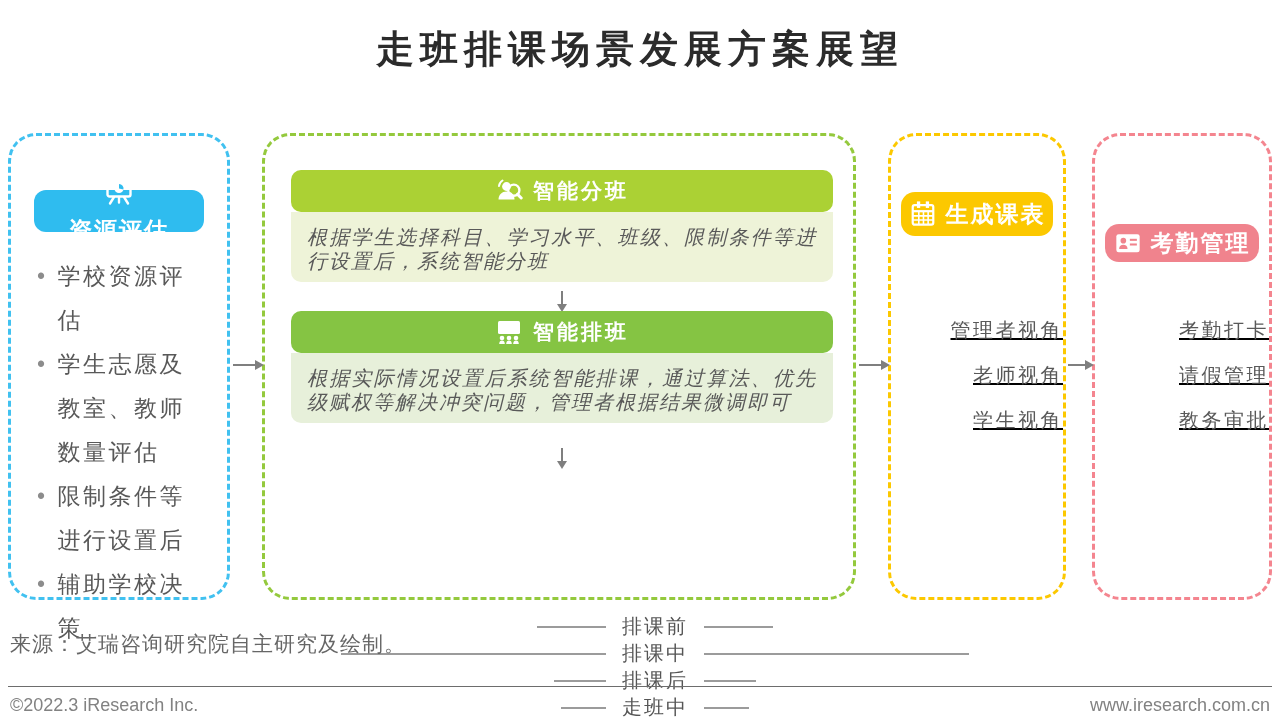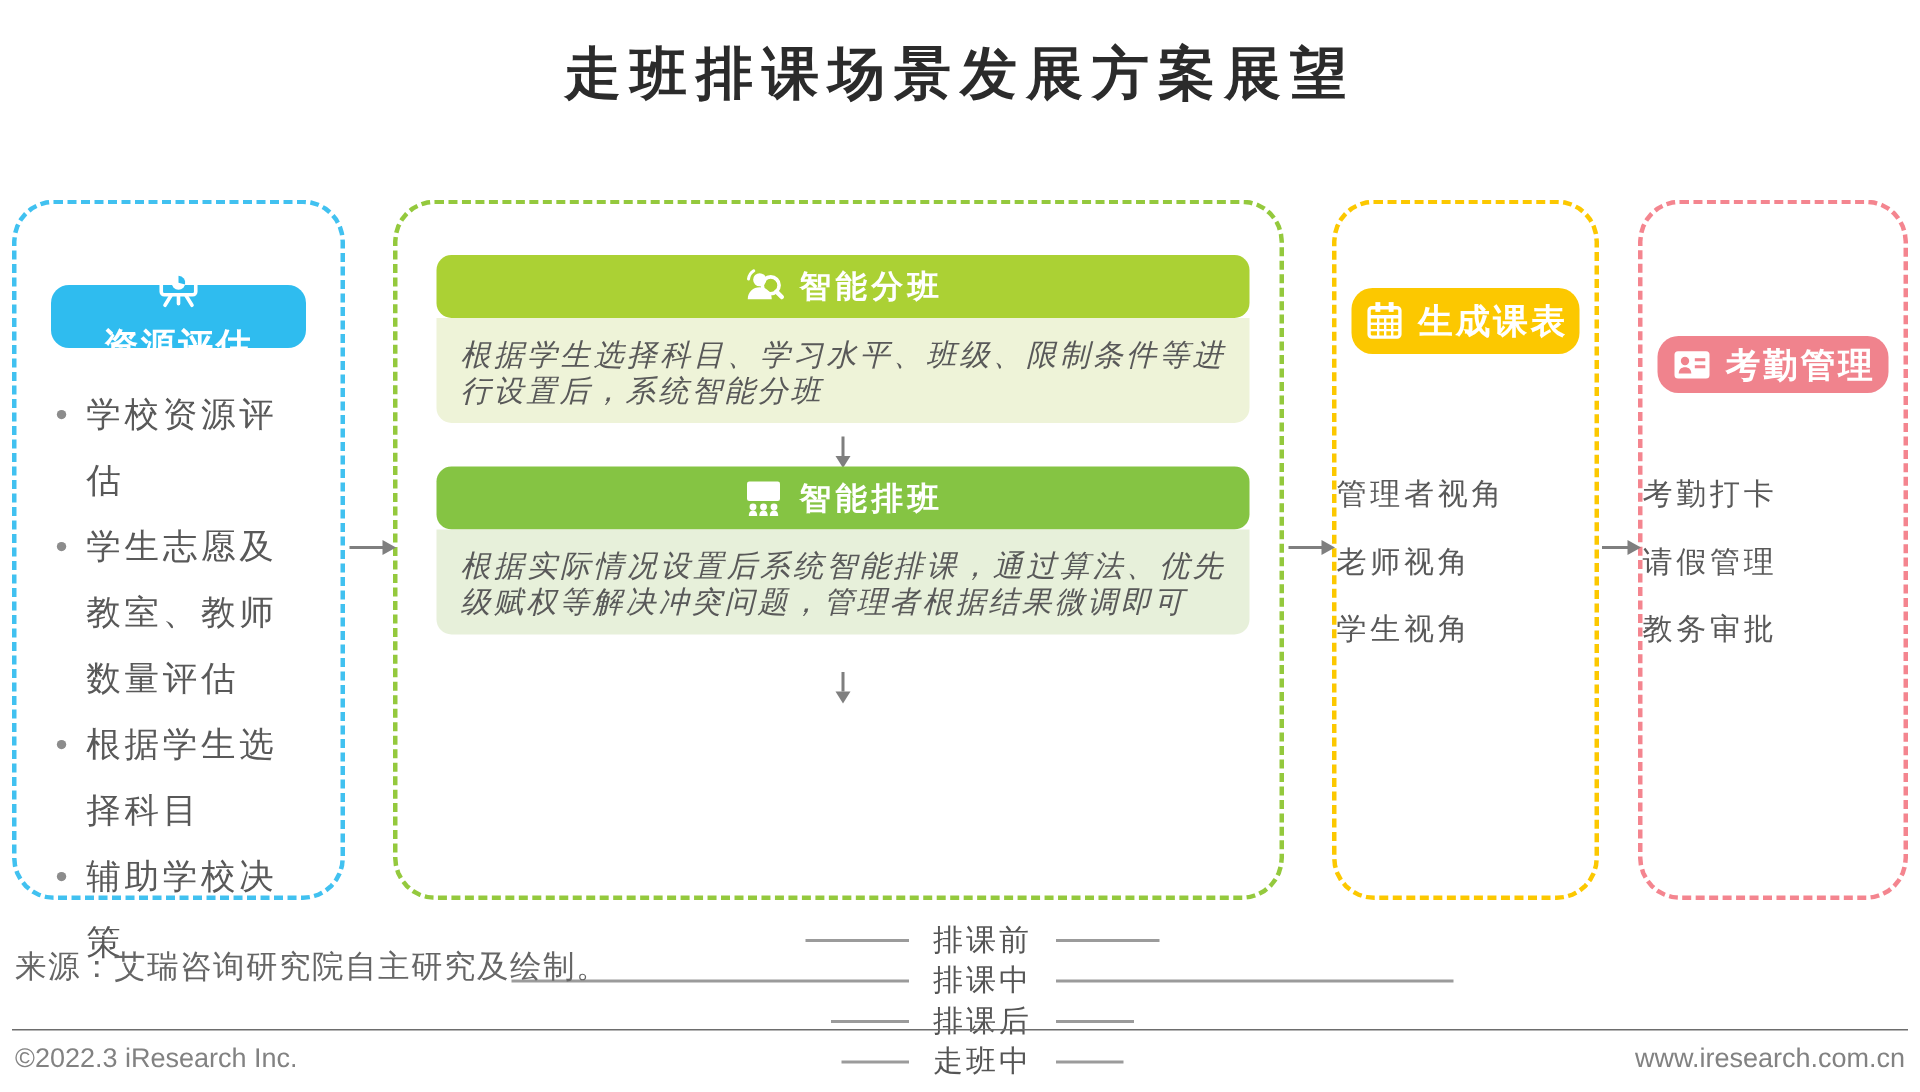--- a/index.html
+++ b/index.html
@@ -27,21 +27,21 @@
   }
   .badge-eval  { top:54px; width:170px; height:42px; background:#2fbcef;flex-direction:column; }
   .badge-sched { top:56px; width:152px; height:44px; background:#fcc800; border-radius:14px; }
   .badge-att   { top:56px; width:154px; height:38px; background:#f0838d; border-radius:14px;margin-top:32px; }
 
   .bullet-list { position:absolute; top:118px; left:26px; list-style:none; }
   .bullet-list li { display:flex; font-size:23px; color:#595959; line-height:44px; letter-spacing:2.5px; }
   .bullet-list li::before { content:'•'; color:#8c8c8c; margin-right:10px; }
   .bullet-text { width:150px; }
 
-  .vp-list { position:absolute; top:172px; left:0; right:0; list-style:none; text-align:left; }
+  .vp-list { position:absolute; top:172px; left:0; right:0; list-style:none; text-align:right;text-decoration:underline; }
   .vp-list li { font-size:20px; color:#595959; line-height:45px; letter-spacing:2.5px; }
 
   
   .gblock { position:absolute; left:26px; width:542px; }
   .gb1 { top:34px; }  .gb2 { top:175px; }  .gb3 { top:331px; }
   .gheader {
     height:42px; border-radius:10px; display:flex; align-items:center; justify-content:center; gap:10px;
     color:#fff; font-size:21px; font-weight:bold; letter-spacing:3px;
   }
   .gbody {
@@ -102,21 +102,21 @@
       <span>资源评估</span>
     </div>
     <ul class="bullet-list">
       <li>
           <span class="bullet-text">学校资源评估</span>
         </li>
       <li>
           <span class="bullet-text">学生志愿及教室、教师数量评估</span>
         </li>
       <li>
-          <span class="bullet-text">根据学生选择科目</span>
+          <span class="bullet-text">限制条件等进行设置后</span>
         </li>
       <li>
           <span class="bullet-text">辅助学校决策</span>
         </li>
     </ul>
   </div>
 
   <div class="stage-box box-core">
 
     <div class="gblock gb1">

